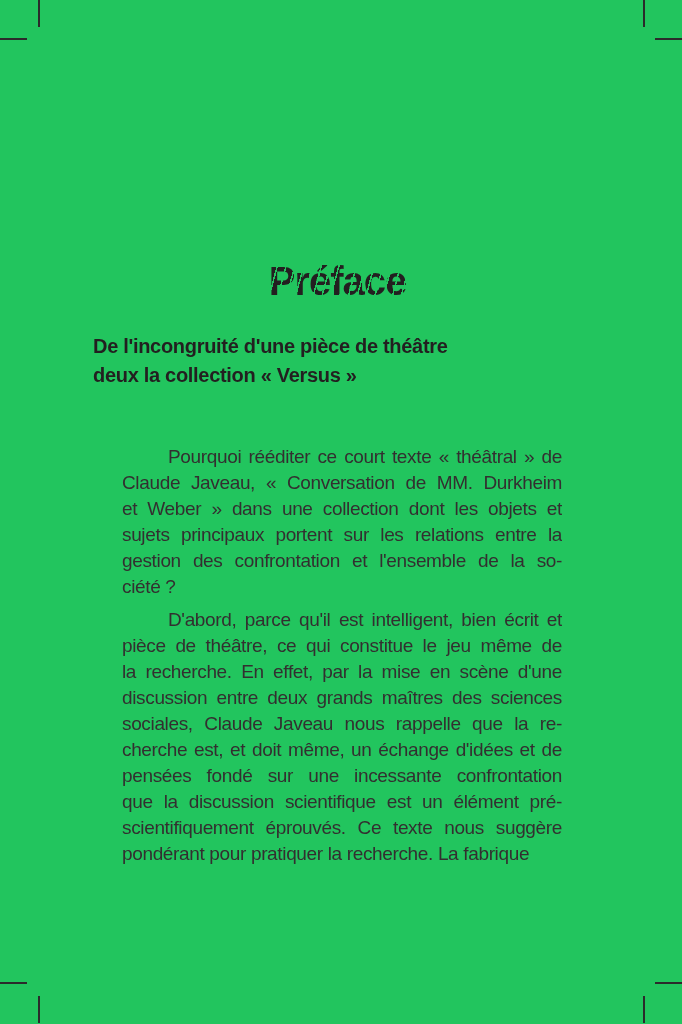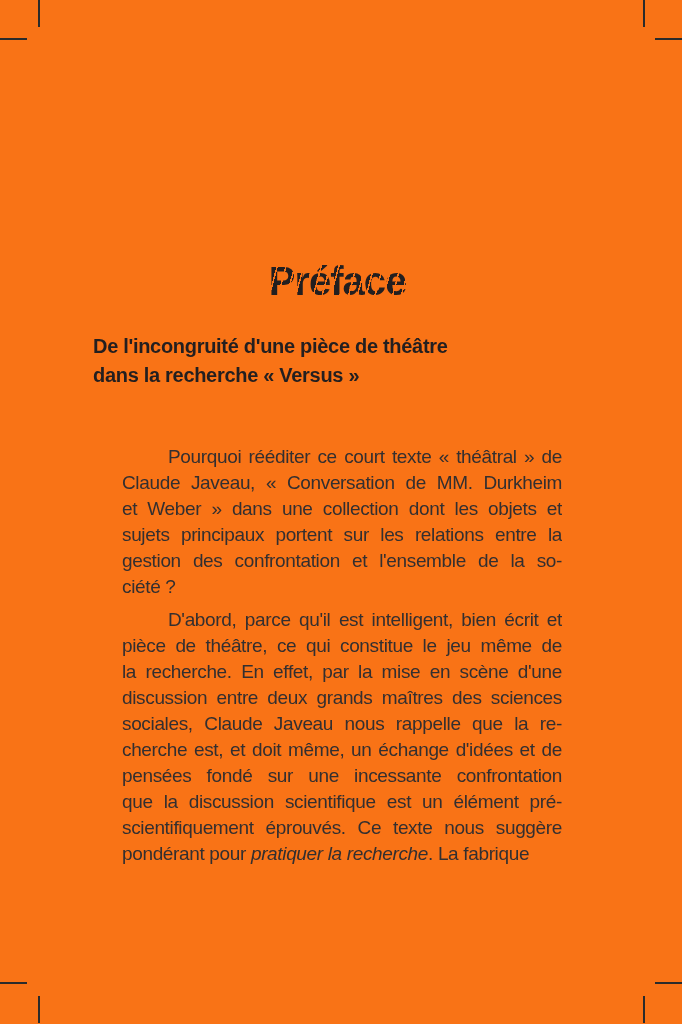--- a/index.html
+++ b/index.html
@@ -6,21 +6,21 @@
     --ink: #332f30;
     --heading-ink: #231f20;
     --mark: #2b2b2b;
   }
   * { margin: 0; padding: 0; box-sizing: border-box; }
   html, body { background: #ffffff; }
   .page {
     position: relative;
     width: 682px;
     height: 1024px;
-    background: #f97316;
+    background: #22c55e;
     overflow: hidden;
     font-family: "Liberation Sans", sans-serif;
   }
 
   
   .crop { position: absolute; background: var(--mark); }
   .crop.v { width: 1.5px; height: 27px; }
   .crop.h { width: 27px; height: 1.5px; }
   .tl-v { left: 38px;  top: 0; }
   .tl-h { left: 0;     top: 38px; }
@@ -77,41 +77,41 @@
   .line {
     text-align: justify;
     text-align-last: justify;
     height: 26px;
     white-space: normal;
     overflow: hidden;
     margin-left: 9px;
   }
   .line.first { text-indent: 46px; }
   .line.last  { text-align-last: left; }
-  .it { font-style: italic; }
+  .it { }
 </style>
 </head>
 <body>
 
 <div class="page">
 
   <div class="crop v tl-v"></div>
   <div class="crop h tl-h"></div>
   <div class="crop v tr-v"></div>
   <div class="crop h tr-h"></div>
   <div class="crop h bl-h"></div>
   <div class="crop v bl-v"></div>
   <div class="crop h br-h"></div>
   <div class="crop v br-v"></div>
 
   <h1 class="title">Préface</h1>
 
   <h2 class="subtitle">
     <span>De l'incongruité d'une pièce de théâtre</span><br>
-    <span>dans la recherche « Versus »</span>
+    <span>deux la collection « Versus »</span>
   </h2>
 
   <div class="body-text">
       <div class="para">
         <div class="line first"><span>Pourquoi rééditer ce court texte « théâtral » de</span></div>
         <div class="line"><span>Claude Javeau, « Conversation de MM. Durkheim</span></div>
         <div class="line"><span>et Weber » dans une collection dont les objets et</span></div>
         <div class="line"><span>sujets principaux portent sur les relations entre la</span></div>
         <div class="line"><span>gestion des confrontation et l'ensemble de la so-</span></div>
         <div class="line last"><span>ciété ?</span></div>

